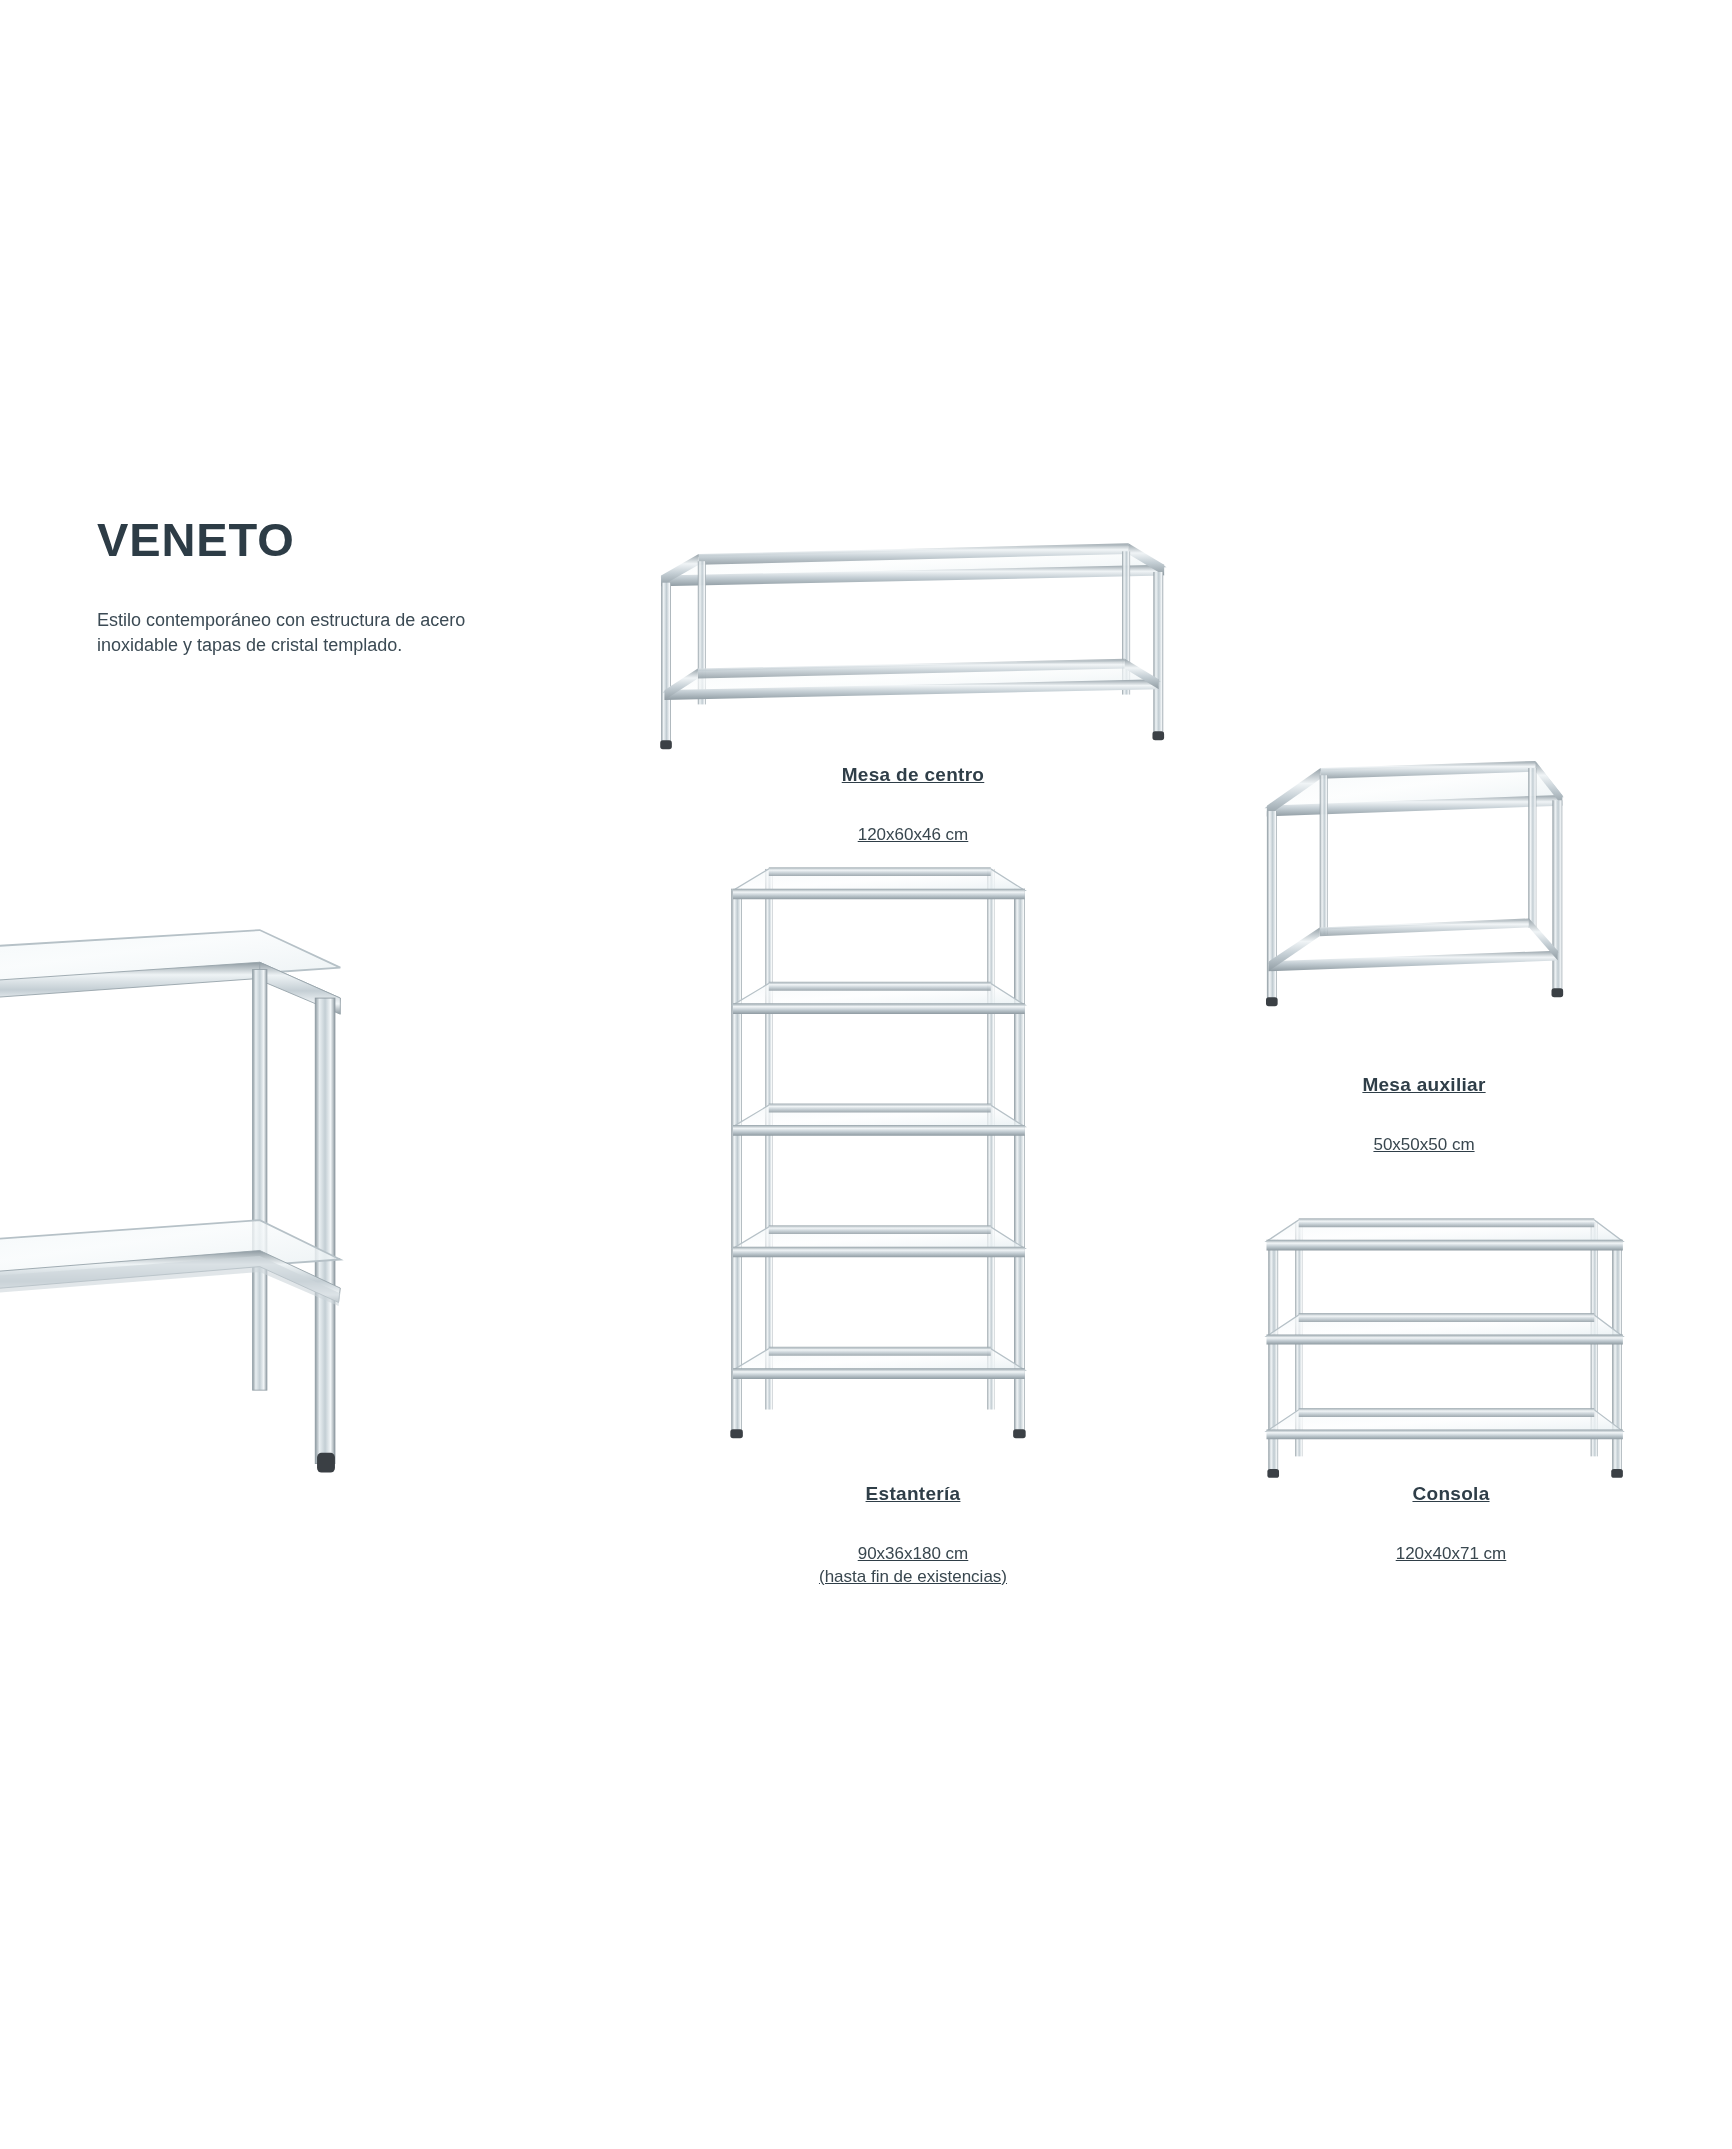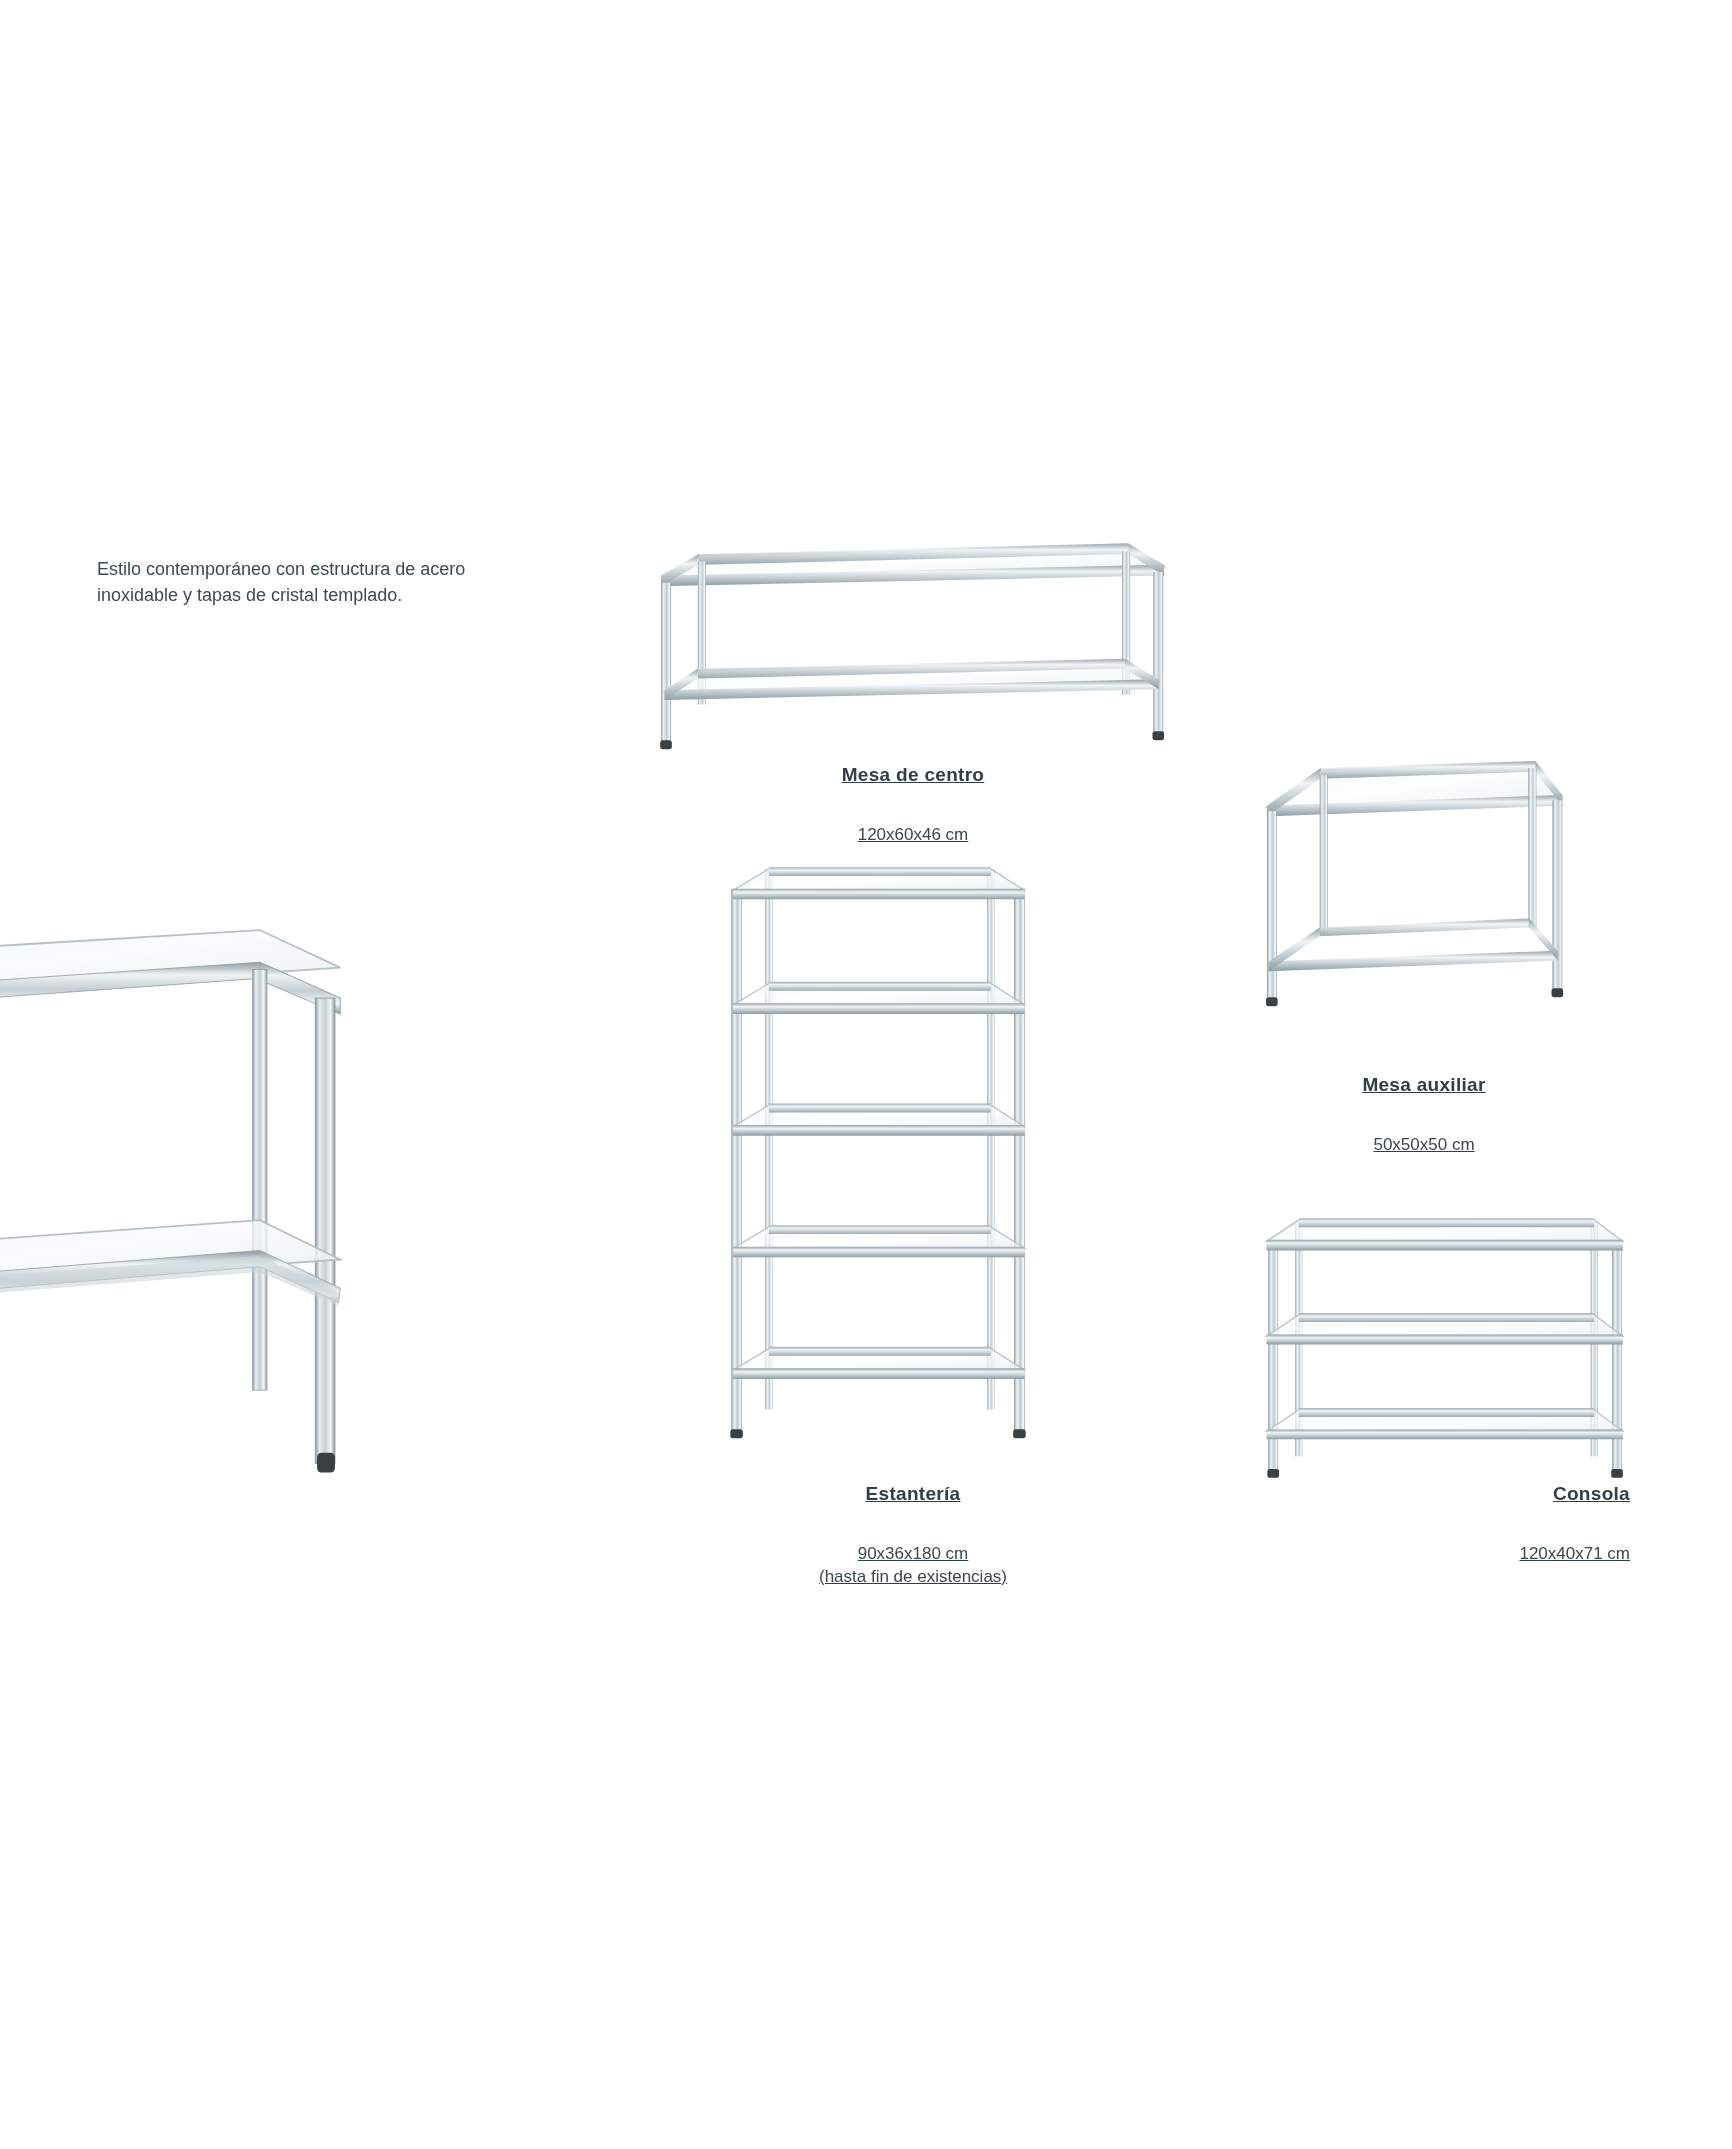--- a/index.html
+++ b/index.html
@@ -79,20 +79,21 @@
   }
   .furniture svg {
     display: block;
     overflow: visible;
   }
 </style>
 </head>
 <body>
 
 <div class="heading-block">
+  <div class="title-line2">VENETO</div>
   <div class="subtitle">Estilo contemporáneo con estructura de acero inoxidable y tapas de cristal templado.</div>
 </div>
 
 <div class="furniture" style="left:-36px; top:905px;">
   <svg width="502" height="734" viewBox="0 0 560 820">
     <defs>
       <linearGradient id="gSteelV" x1="0" y1="0" x2="1" y2="0">
         <stop offset="0%" stop-color="#8e9aa1"></stop>
         <stop offset="22%" stop-color="#e8eef1"></stop>
         <stop offset="50%" stop-color="#c3ced4"></stop>
@@ -335,17 +336,17 @@
 
     <polygon points="60,224 390,224 422,248 24,248" fill="url(#coGlass)" stroke="#b6c1c7" stroke-width="1.4"></polygon>
     <polygon points="24,246 422,246 422,257 24,257" fill="url(#coH)"></polygon>
     <polygon points="60,222 390,222 390,232 60,232" fill="url(#coH)" opacity="0.85"></polygon>
 
     <rect x="25" y="290" width="13" height="10" rx="3" fill="#3b4045"></rect>
     <rect x="409" y="290" width="13" height="10" rx="3" fill="#3b4045"></rect>
   </svg>
 </div>
 
-<div class="caption" style="left:1272px; top:1482px; width:358px;text-align:right;">
+<div class="caption" style="left:1272px; top:1482px; width:358px;">
   <div class="cap-title">Consola</div>
   <div class="cap-dim">120x40x71 cm</div>
 </div>
 
 
 </body></html>

